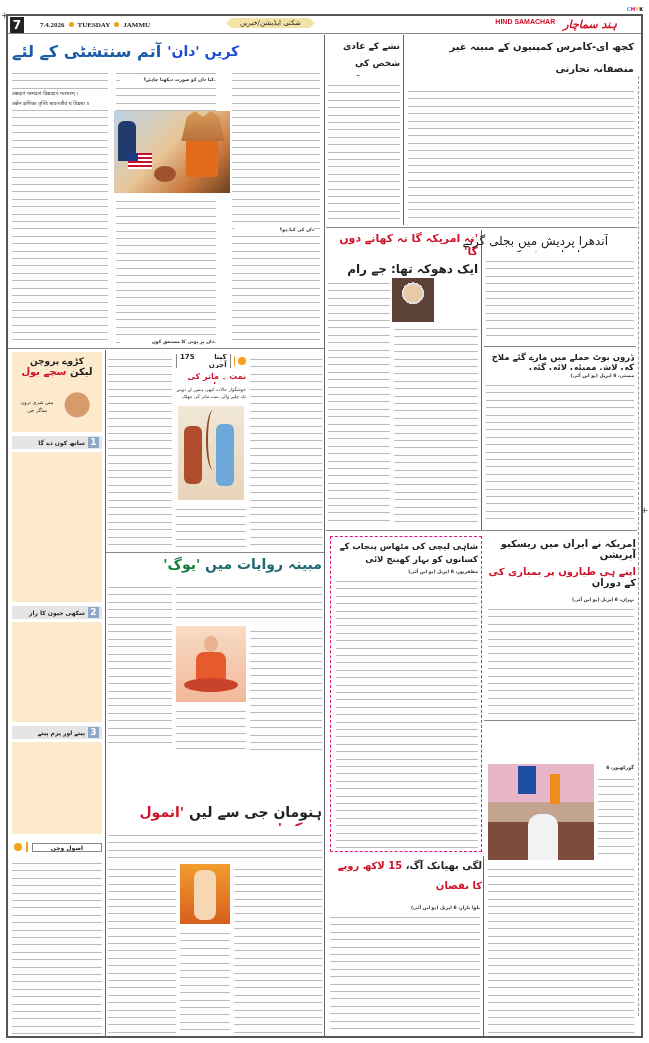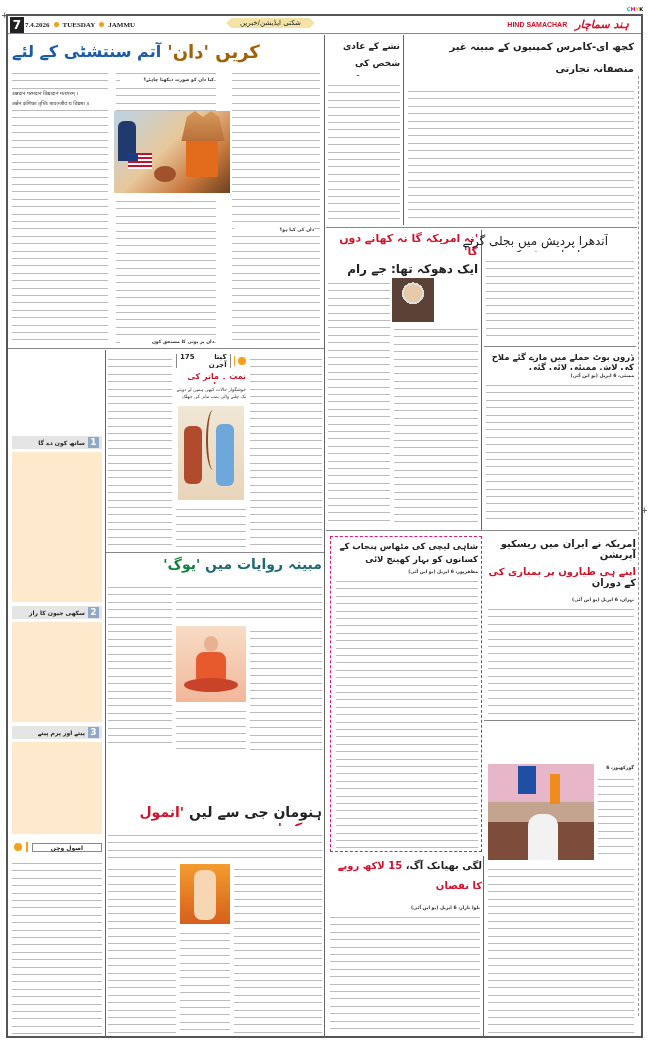--- a/index.html
+++ b/index.html
@@ -3,32 +3,32 @@
 <meta charset="utf-8">
 <style>
 *{box-sizing:border-box;margin:0;padding:0}
 body{width:649px;height:1043px;background:#fff;font-family:"DejaVu Sans",sans-serif;position:relative;overflow:hidden;color:#222}
 .cmyk{position:absolute;top:6px;right:6px;font-size:5px;font-weight:bold;letter-spacing:0}
 .cmyk span:nth-child(1){color:#00aeef}.cmyk span:nth-child(2){color:#ec008c}.cmyk span:nth-child(3){color:#d4c300}.cmyk span:nth-child(4){color:#000}
 .crop{position:absolute;font-size:9px;color:#444}
 .page{position:absolute;left:6px;top:14px;width:637px;height:1024px;border:2px solid #555}
 .hdr{position:absolute;left:0;top:0;width:100%;height:18px;border-bottom:1px solid #888;display:flex;align-items:center}
 .pgnum{background:#222;color:#fff;font-weight:bold;font-size:12px;width:14px;height:16px;text-align:center;line-height:16px;margin-left:2px}
-.date{font-family:"Liberation Serif",serif;font-size:7px;font-weight:bold;margin-left:1px;display:flex;gap:4px;align-items:center}
+.date{font-family:"Liberation Serif",serif;font-size:7px;font-weight:bold;margin-left:16px;display:flex;gap:4px;align-items:center}
 .dot{width:5px;height:5px;border-radius:50%;background:#e8a317;display:inline-block}
 .section-tag{position:absolute;left:218px;top:2px;background:#f4e3a6;padding:1px 14px;font-size:7px;clip-path:polygon(6% 0,94% 0,100% 50%,94% 100%,6% 100%,0 50%)}
-.brand{position:absolute;right:12px;top:2px;display:flex;align-items:center;gap:8px}
+.brand{position:absolute;right:24px;top:2px;display:flex;gap:8px}
 .brand .en{color:#d0122a;font-family:"Liberation Sans",sans-serif;font-weight:bold;font-size:7px}
 .brand .ur{color:#d0122a;font-size:11px;font-weight:bold;font-style:italic}
 .col-line{position:absolute;background:#666;width:1px}
 .hline{position:absolute;background:#888;height:1px}
 .urdu{direction:rtl;text-align:right}
 .h-main{position:absolute;left:4px;top:22px;width:310px;height:26px;display:flex;justify-content:flex-end;gap:6px;align-items:center;font-weight:bold}
 .h-main .b{color:#1a5ca8;font-size:16px}
-.h-main .r{color:#a16207;font-size:18px}
+.h-main .r{color:#1d4ed8;font-size:14px}
 .para{font-size:4.6px;line-height:7.4px;color:#333;overflow:hidden}
 .fill{background:repeating-linear-gradient(180deg,transparent 0 5px,#bbb 5px 6px,transparent 6px 7.4px)}
 .box{position:absolute;overflow:hidden}
 .img{position:absolute;overflow:hidden}
 .red{color:#d0122a}
 .pink{color:#15803d}
 .teal{color:#1f6a72}
 .dotted-v{position:absolute;width:0;border-left:1px dashed #999}
 .dotted-pink{position:absolute;border:1px dashed #e0167f}
 .kbar{position:absolute;background:#e5e5e5;display:flex;align-items:center;justify-content:flex-end;gap:3px;padding-right:3px}
@@ -145,20 +145,26 @@
   <div class="box para fill" style="left:480px;top:848px;width:146px;height:170px"></div>
 
   <div class="box urdu" style="left:320px;top:840px;width:154px;height:46px;line-height:20px">
     <div style="font-size:10px;font-weight:bold"><span>لگی بھیانک آگ،</span> <span class="red">15 لاکھ روپے کا نقصان</span></div>
   </div>
   <div class="box para urdu" style="left:400px;top:888px;width:72px;height:8px;font-weight:bold">بلوا بازار، 6 اپریل (یو این آئی)</div>
   <div class="box para fill" style="left:322px;top:896px;width:150px;height:122px"></div>
   <div class="col-line" style="left:475px;top:840px;height:180px"></div>
 
   <div class="hline" style="left:0;top:332px;width:316px"></div>
+  <div class="box" style="left:4px;top:336px;width:90px;height:80px;background:#fde9cc">
+    <div class="urdu" style="font-size:9px;font-weight:bold;text-align:center;margin-top:4px">کڑوے پروچن</div>
+    <div class="urdu" style="font-size:10px;font-weight:bold;text-align:center"><span>لیکن</span> <span class="red">سچے بول</span></div>
+    <div style="position:absolute;left:48px;top:36px;width:38px;height:42px;background:radial-gradient(circle at 45% 40%,#d69a6b 0 12px,#fde9cc 13px)"></div>
+    <div class="urdu" style="position:absolute;left:4px;top:46px;width:42px;font-size:5px;text-align:center;line-height:8px">منی شری ترون ساگر جی</div>
+  </div>
   <div class="kbar" style="left:4px;top:420px;width:90px;height:13px">
     <span class="ktitle urdu">ساتھ کون دے گا</span>
     <span class="knum">1</span>
   </div>
   <div class="box para fill beige" style="left:4px;top:436px;width:90px;height:150px"></div>
   <div class="kbar" style="left:4px;top:590px;width:90px;height:13px">
     <span class="ktitle urdu">سکھی جیون کا راز</span>
     <span class="knum">2</span>
   </div>
   <div class="box para fill beige" style="left:4px;top:606px;width:90px;height:100px"></div>

